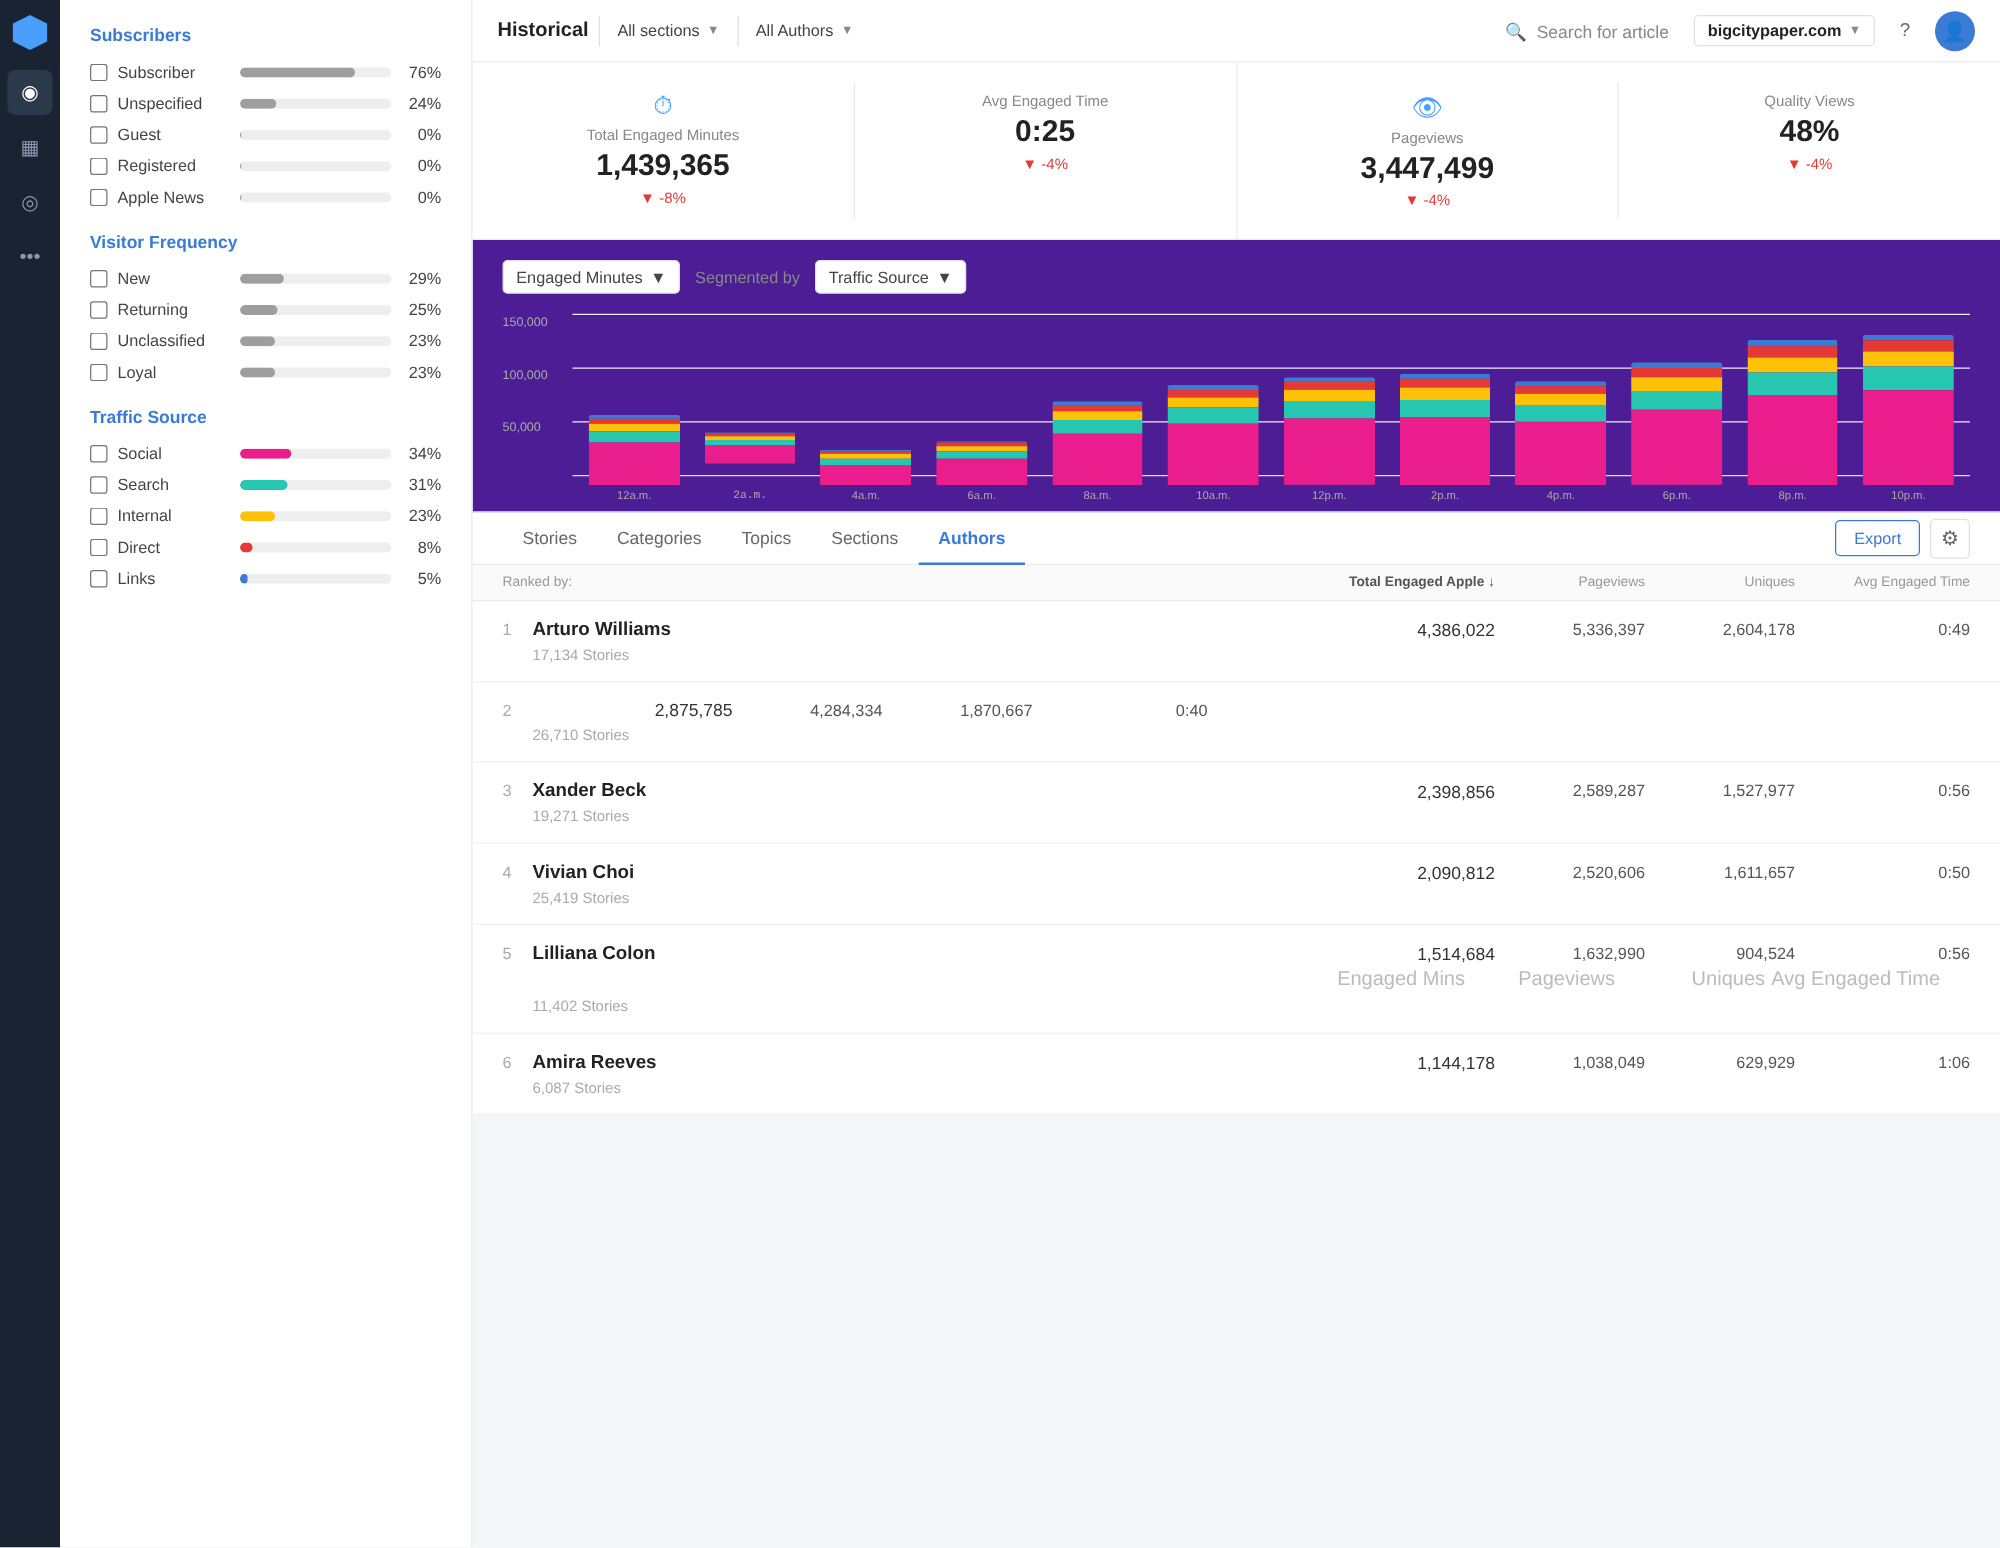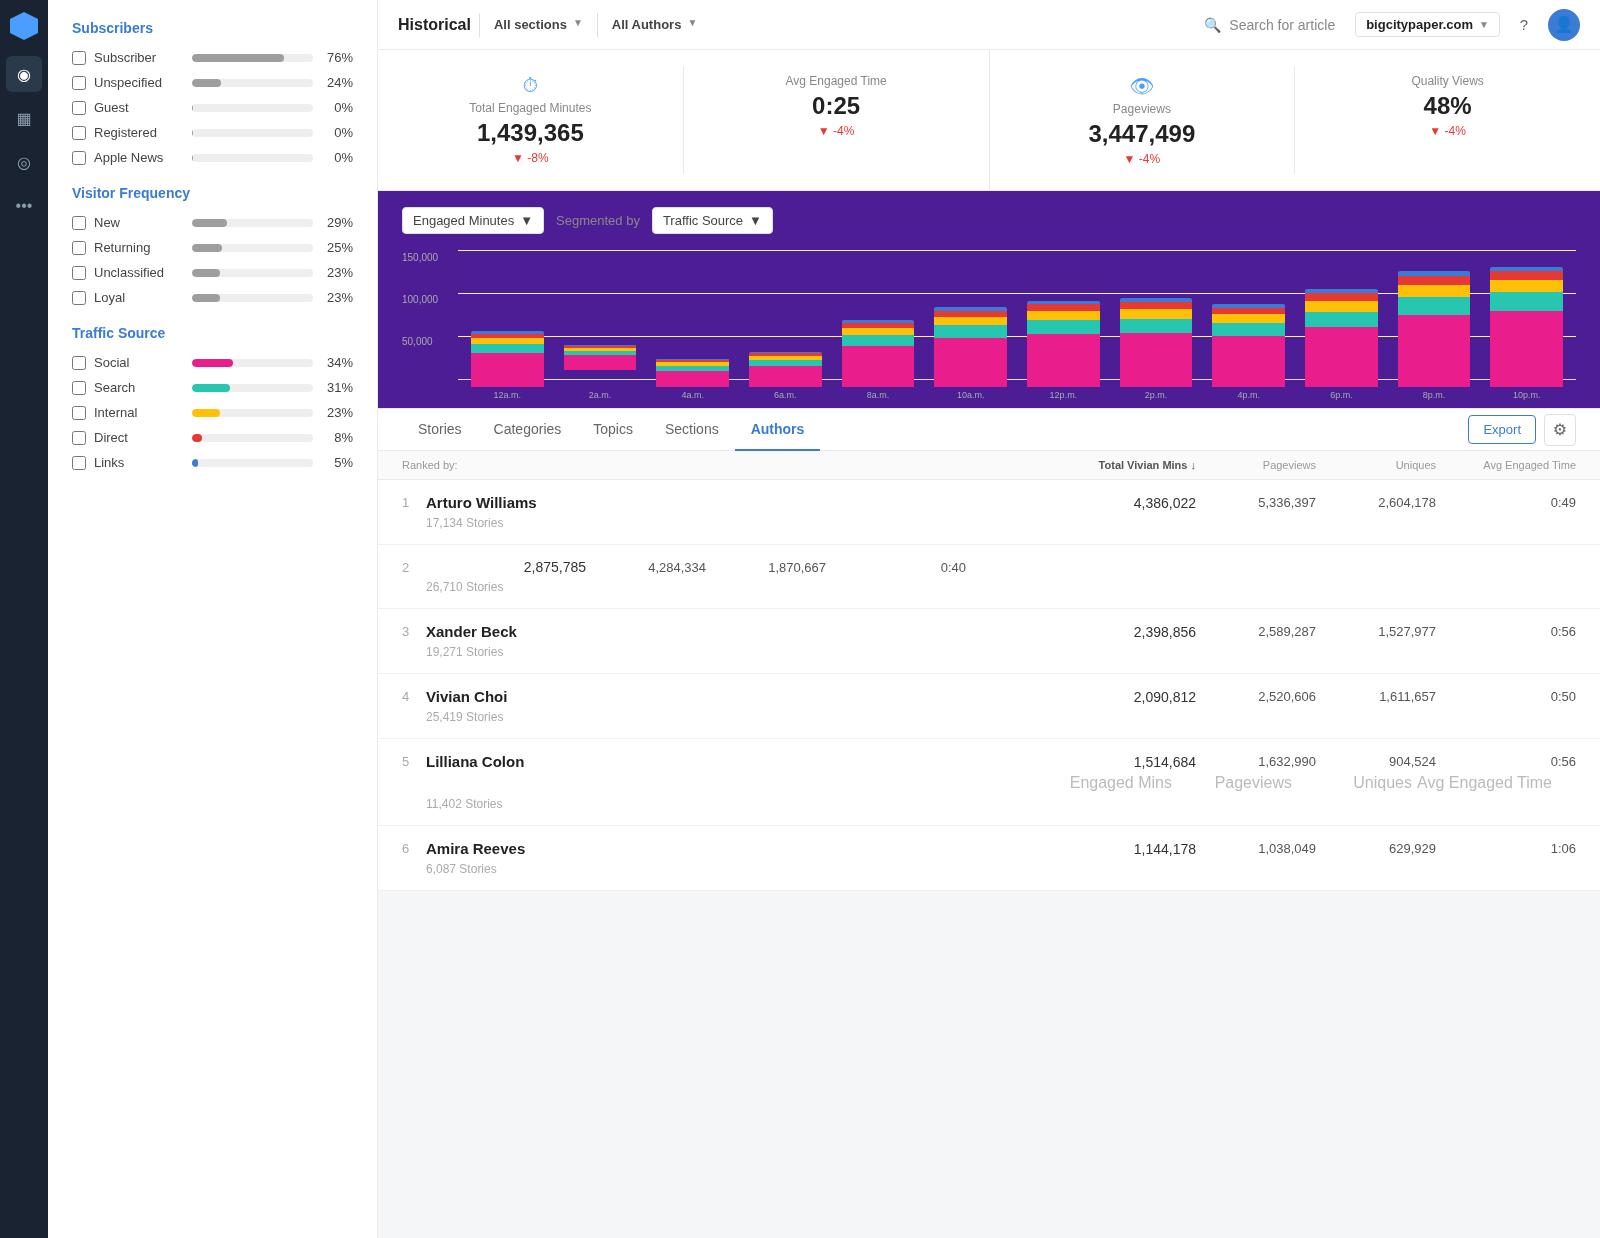--- a/index.html
+++ b/index.html
@@ -107,27 +107,27 @@
       white-space: nowrap;
     }
     .top-bar-divider {
       width: 1px;
       height: 24px;
       background: #e0e0e0;
       margin: 0 4px;
     }
     .top-bar-filter {
       display: flex;
+      align-items: center;
       padding: 4px 10px;
       border-radius: 4px;
       font-size: 13px;
       color: #444;
       cursor: pointer;
       gap: 6px;
-      font-weight: bold;
     }
     .chevron { font-size: 10px; color: #888; }
     .top-bar-spacer { flex: 1; }
     .search-bar {
       display: flex;
       align-items: center;
       gap: 8px;
       color: #888;
       font-size: 14px;
       cursor: pointer;
@@ -552,21 +552,21 @@
               <div style="font-size: 9px; color: rgb(170, 170, 170); margin-top: 3px; white-space: nowrap;">12a.m.</div>
             </div>
             <div style="display: flex; flex-direction: column; align-items: center; flex: 1 1 0%; height: 100%; justify-content: flex-end;">
               <div style="width: 80%; display: flex; flex-direction: column-reverse; height: 26px; border-radius: 2px 2px 0px 0px; overflow: hidden;">
                 <div style="height: 15px; background: rgb(233, 30, 140); flex-shrink: 0;"></div>
                 <div style="height: 4px; background: rgb(38, 198, 176); flex-shrink: 0;"></div>
                 <div style="height: 3px; background: rgb(255, 193, 7); flex-shrink: 0;"></div>
                 <div style="height: 2px; background: rgb(229, 57, 53); flex-shrink: 0;"></div>
                 <div style="height: 1px; background: rgb(58, 123, 213); flex-shrink: 0;"></div>
               </div>
-              <div style="font-size: 9px; color: rgb(170, 170, 170); margin-top: 20px; white-space: nowrap;">2a.m.</div>
+              <div style="font-size: 9px; color: rgb(170, 170, 170); margin-top: 20px; white-space: nowrap; font-family: Liberation Mono, monospace;">2a.m.</div>
             </div>
             <div style="display: flex; flex-direction: column; align-items: center; flex: 1 1 0%; height: 100%; justify-content: flex-end;">
               <div style="width: 80%; display: flex; flex-direction: column-reverse; height: 29px; border-radius: 2px 2px 0px 0px; overflow: hidden;">
                 <div style="height: 16px; background: rgb(233, 30, 140); flex-shrink: 0;"></div>
                 <div style="height: 5px; background: rgb(38, 198, 176); flex-shrink: 0;"></div>
                 <div style="height: 4px; background: rgb(255, 193, 7); flex-shrink: 0;"></div>
                 <div style="height: 2px; background: rgb(229, 57, 53); flex-shrink: 0;"></div>
                 <div style="height: 1px; background: rgb(58, 123, 213); flex-shrink: 0;"></div>
               </div>
               <div style="font-size: 9px; color: rgb(170, 170, 170); margin-top: 3px; white-space: nowrap;">4a.m.</div>
@@ -672,21 +672,21 @@
         <div class="tab-item">Topics</div>
         <div class="tab-item">Sections</div>
         <div class="tab-item active">Authors</div>
         <div class="tab-spacer"></div>
         <button class="export-btn">Export</button>
         <div class="settings-icon">⚙</div>
       </div>
 
       <div class="ranked-header">
         <span class="col-name">Ranked by:</span>
-        <span class="col-engaged">Total Vivian Mins ↓</span>
+        <span class="col-engaged">Total Engaged Apple ↓</span>
         <span class="col-pageviews">Pageviews</span>
         <span class="col-uniques">Uniques</span>
         <span class="col-avgtime">Avg Engaged Time</span>
       </div>
 
       <div id="table-rows">
           <div class="ranked-row">
             <div class="ranked-row-main">
     <span class="row-num">1</span>
     <span class="row-name">Arturo Williams</span>

